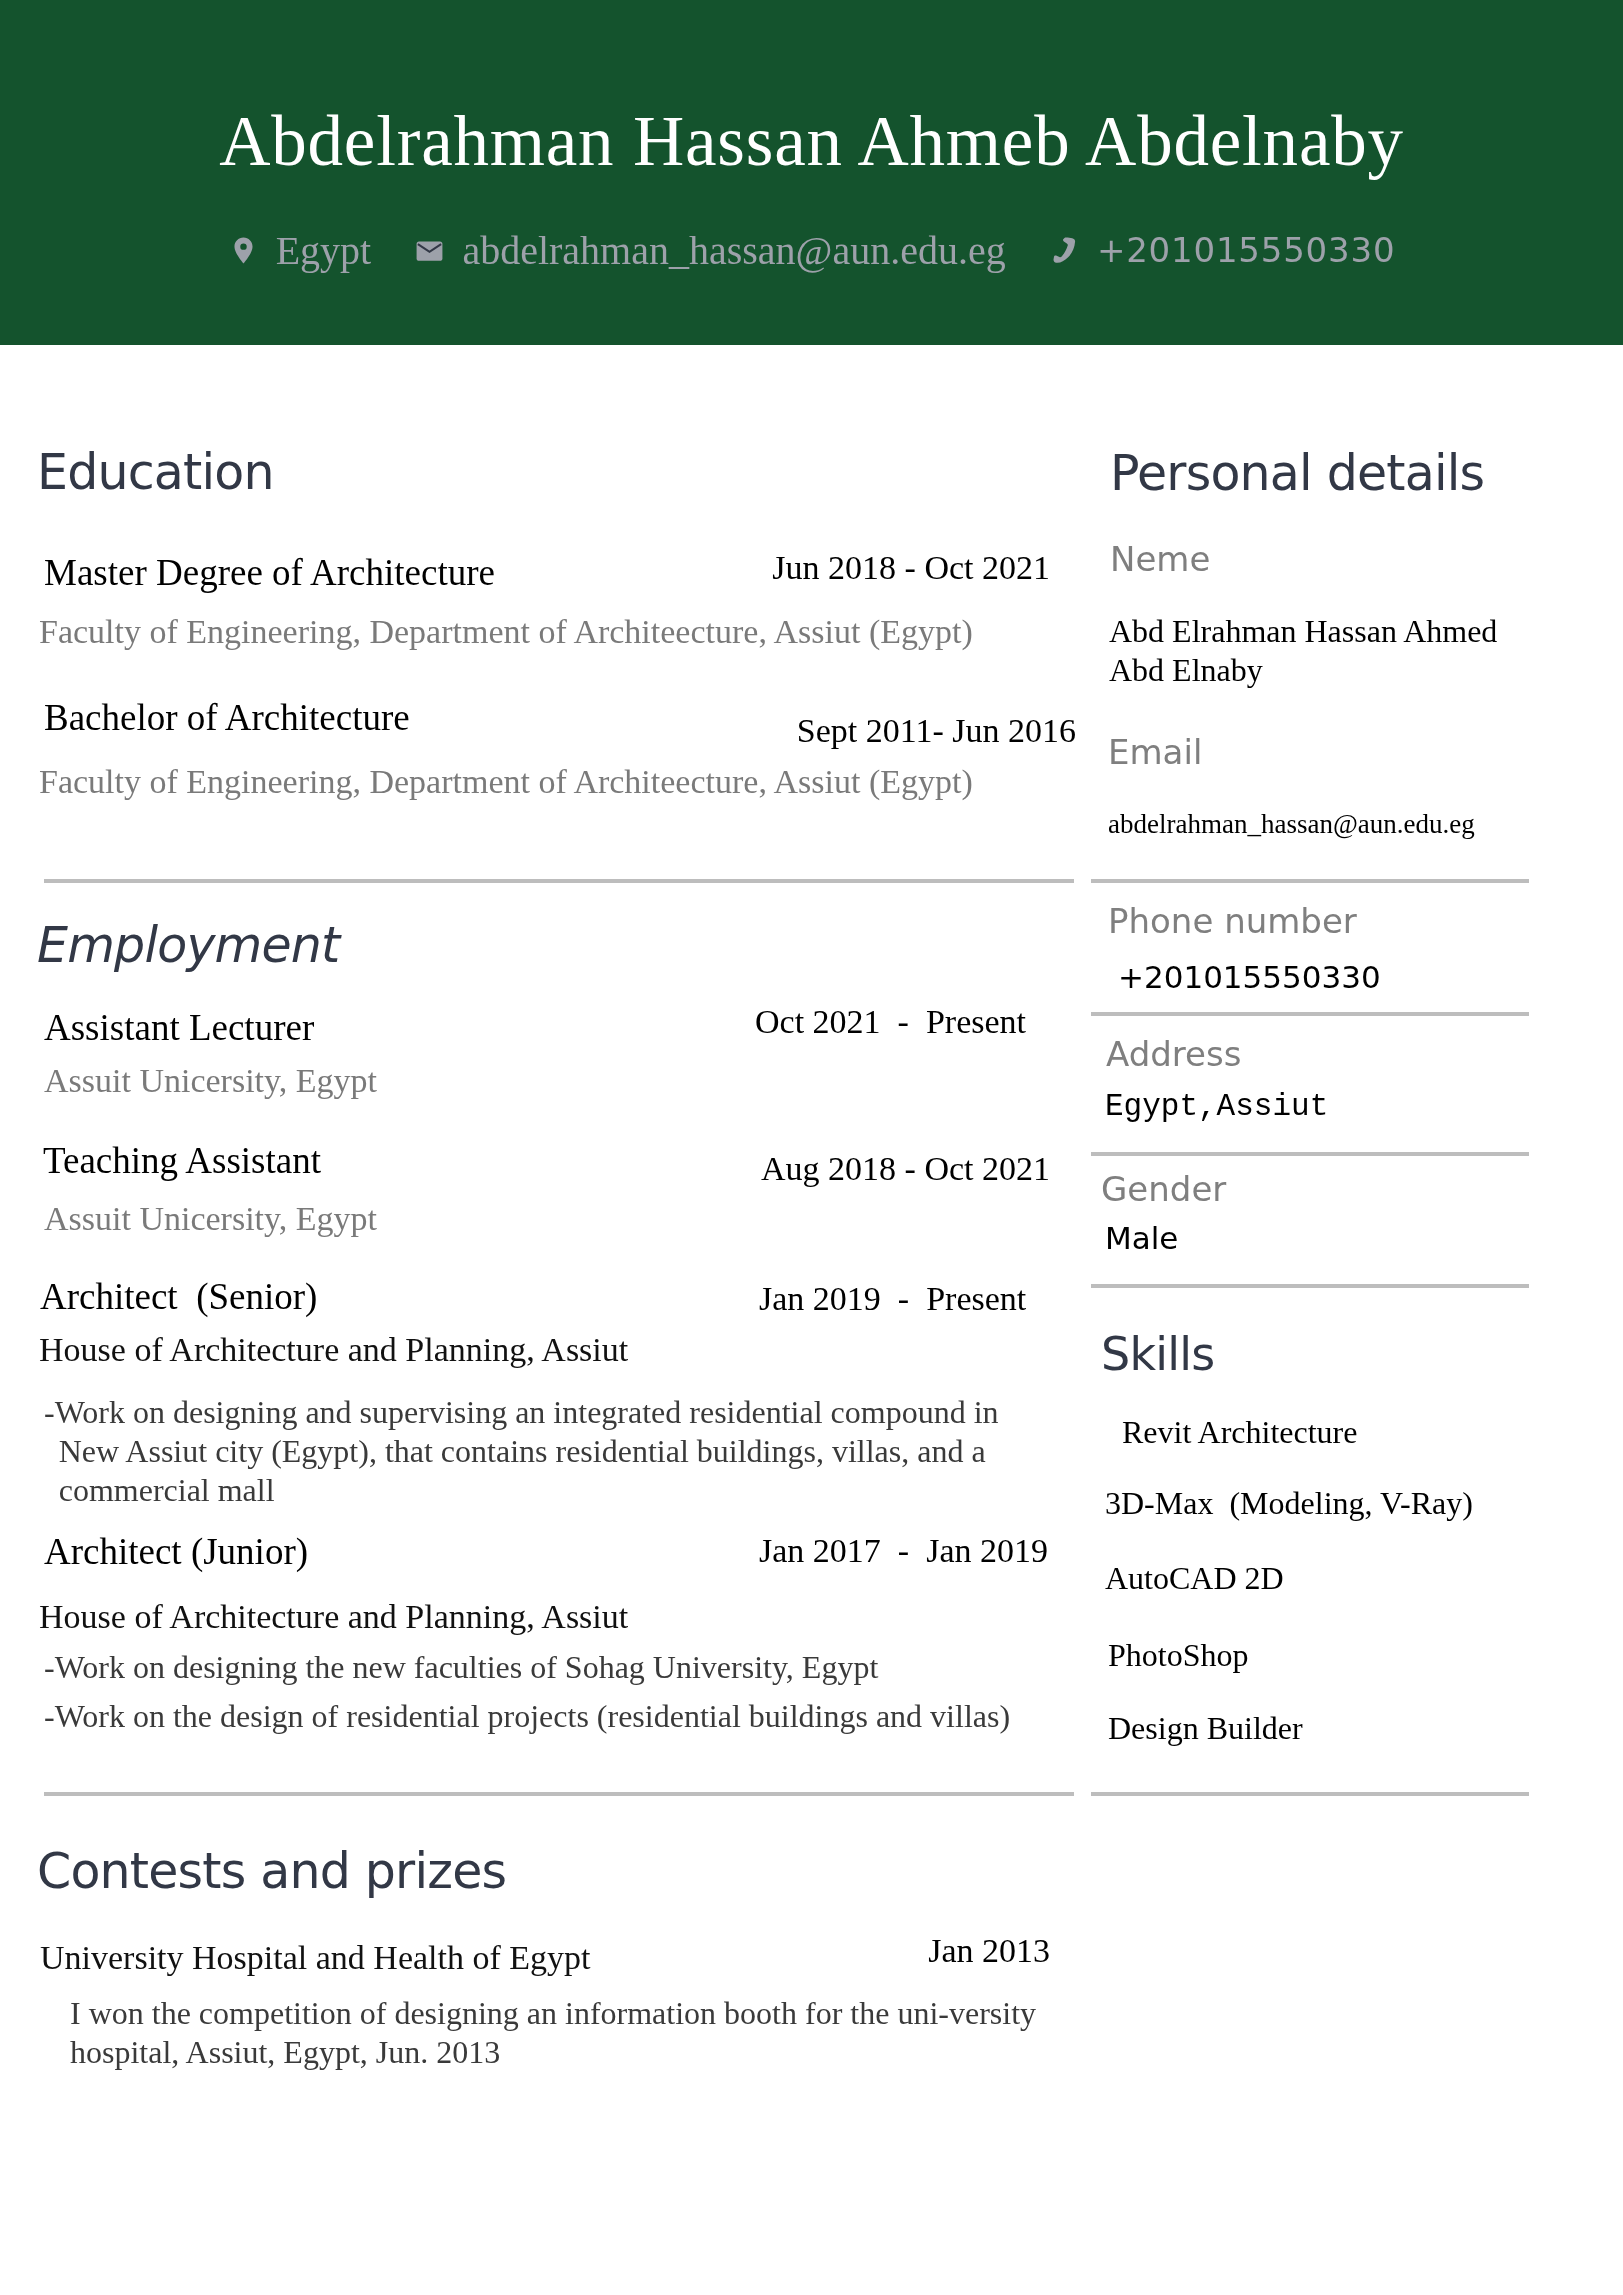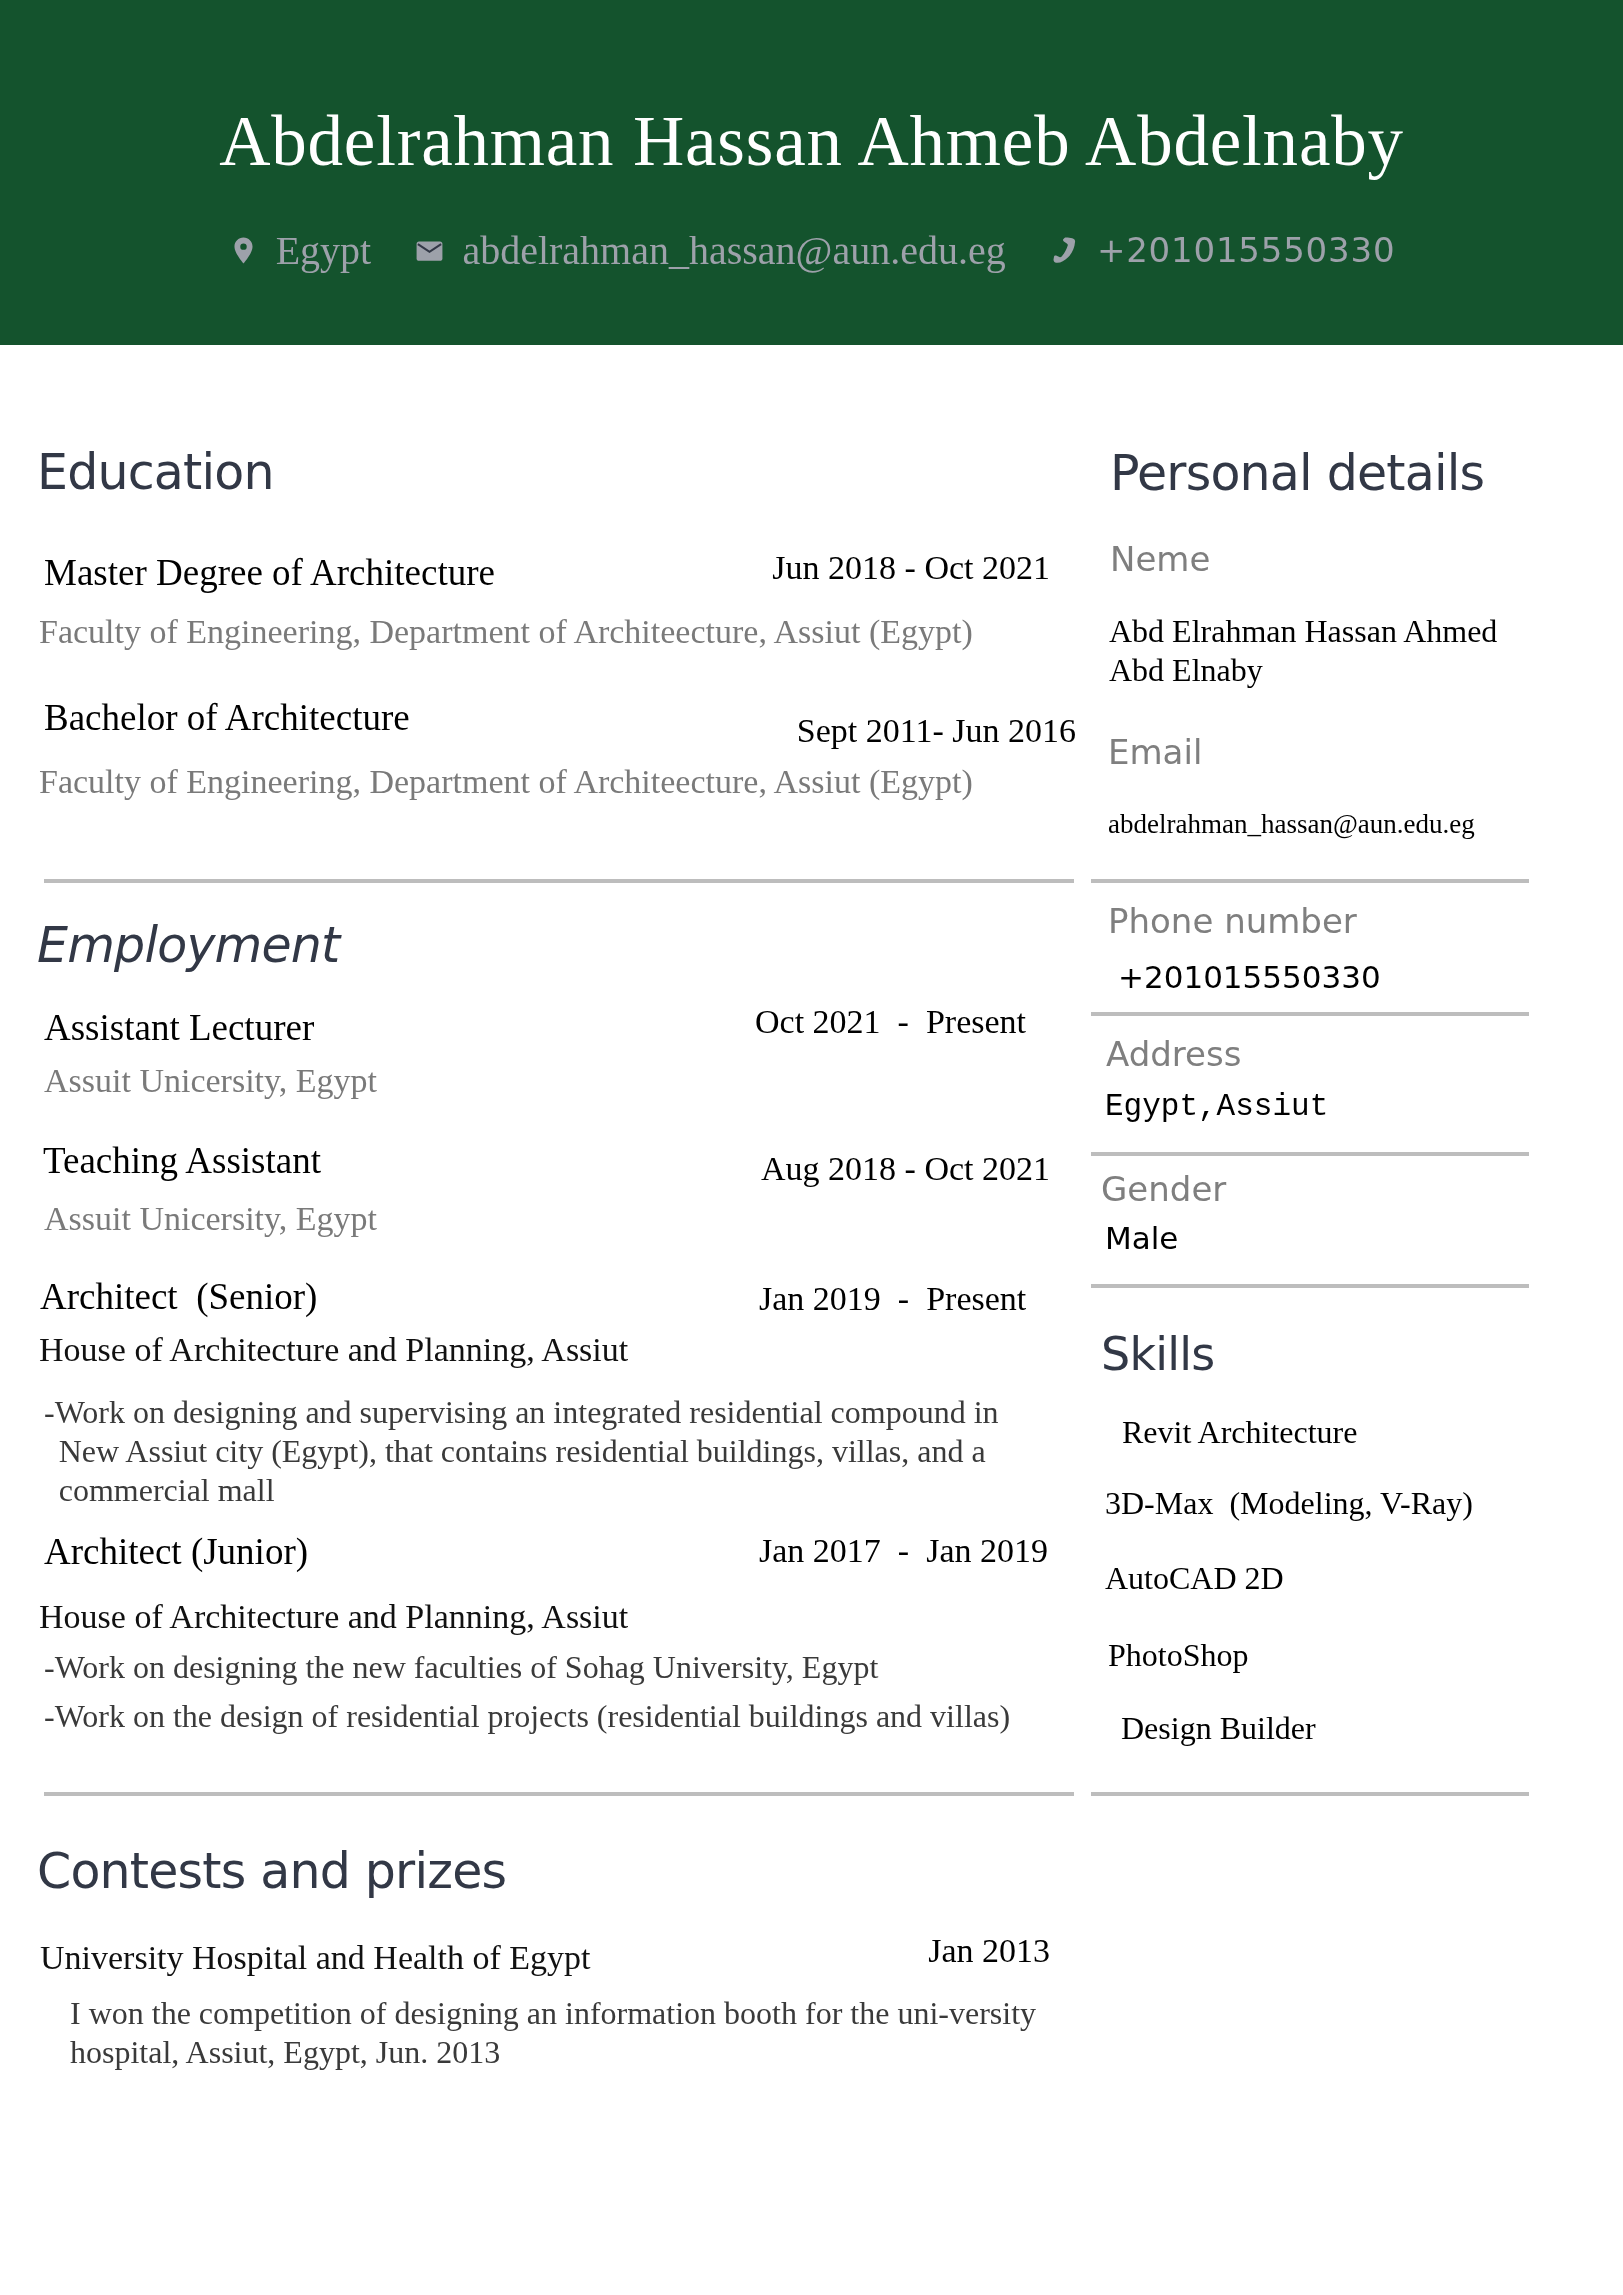--- a/index.html
+++ b/index.html
@@ -158,16 +158,16 @@
 <div class="pd-value-sans" style="left:1105px; top:1218px;">Male</div>
 
 <div class="divider" style="left:1091px; top:1284px; width:438px;"></div>
 
 <div class="section-title" style="left:1101px; top:1323px; font-size:46px;">Skills</div>
 
 <div class="skill" style="left:1108px; top:1411px;margin-left:14px;">Revit Architecture</div>
 <div class="skill" style="left:1105px; top:1482px; white-space:pre;">3D-Max  (Modeling, V-Ray)</div>
 <div class="skill" style="left:1105px; top:1557px;">AutoCAD 2D</div>
 <div class="skill" style="left:1108px; top:1634px;">PhotoShop</div>
-<div class="skill" style="left:1108px; top:1707px;margin-left:13px;">Design Builder</div>
+<div class="skill" style="left:1108px; top:1707px;">Design Builder</div>
 
 <div class="divider" style="left:1091px; top:1792px; width:438px;"></div>
 
 
 </body></html>

